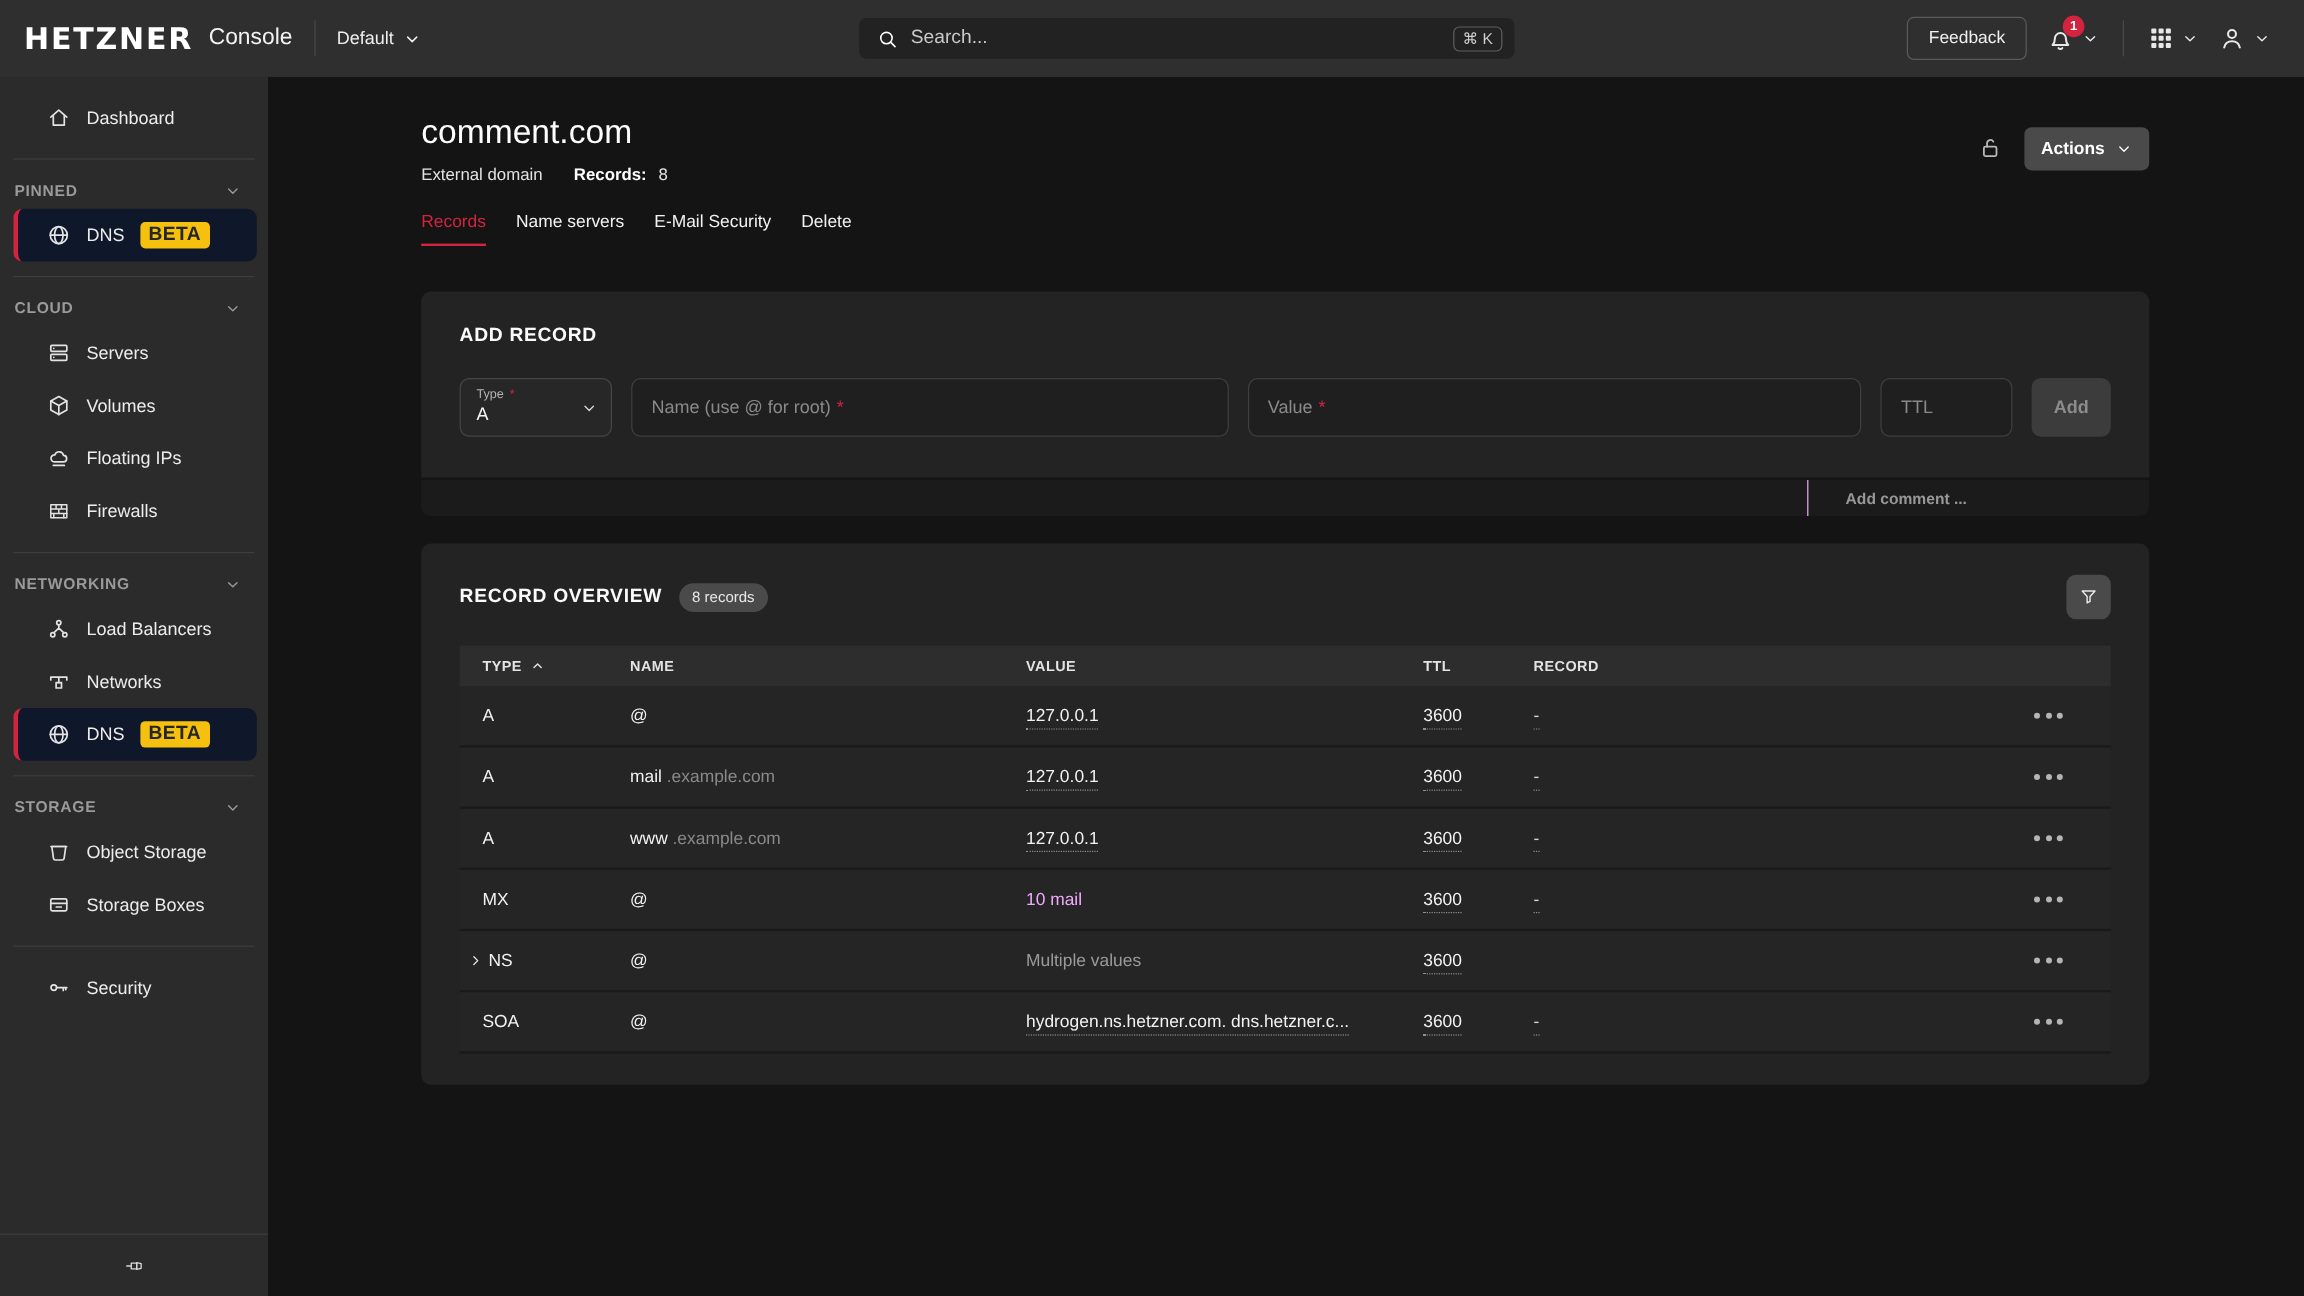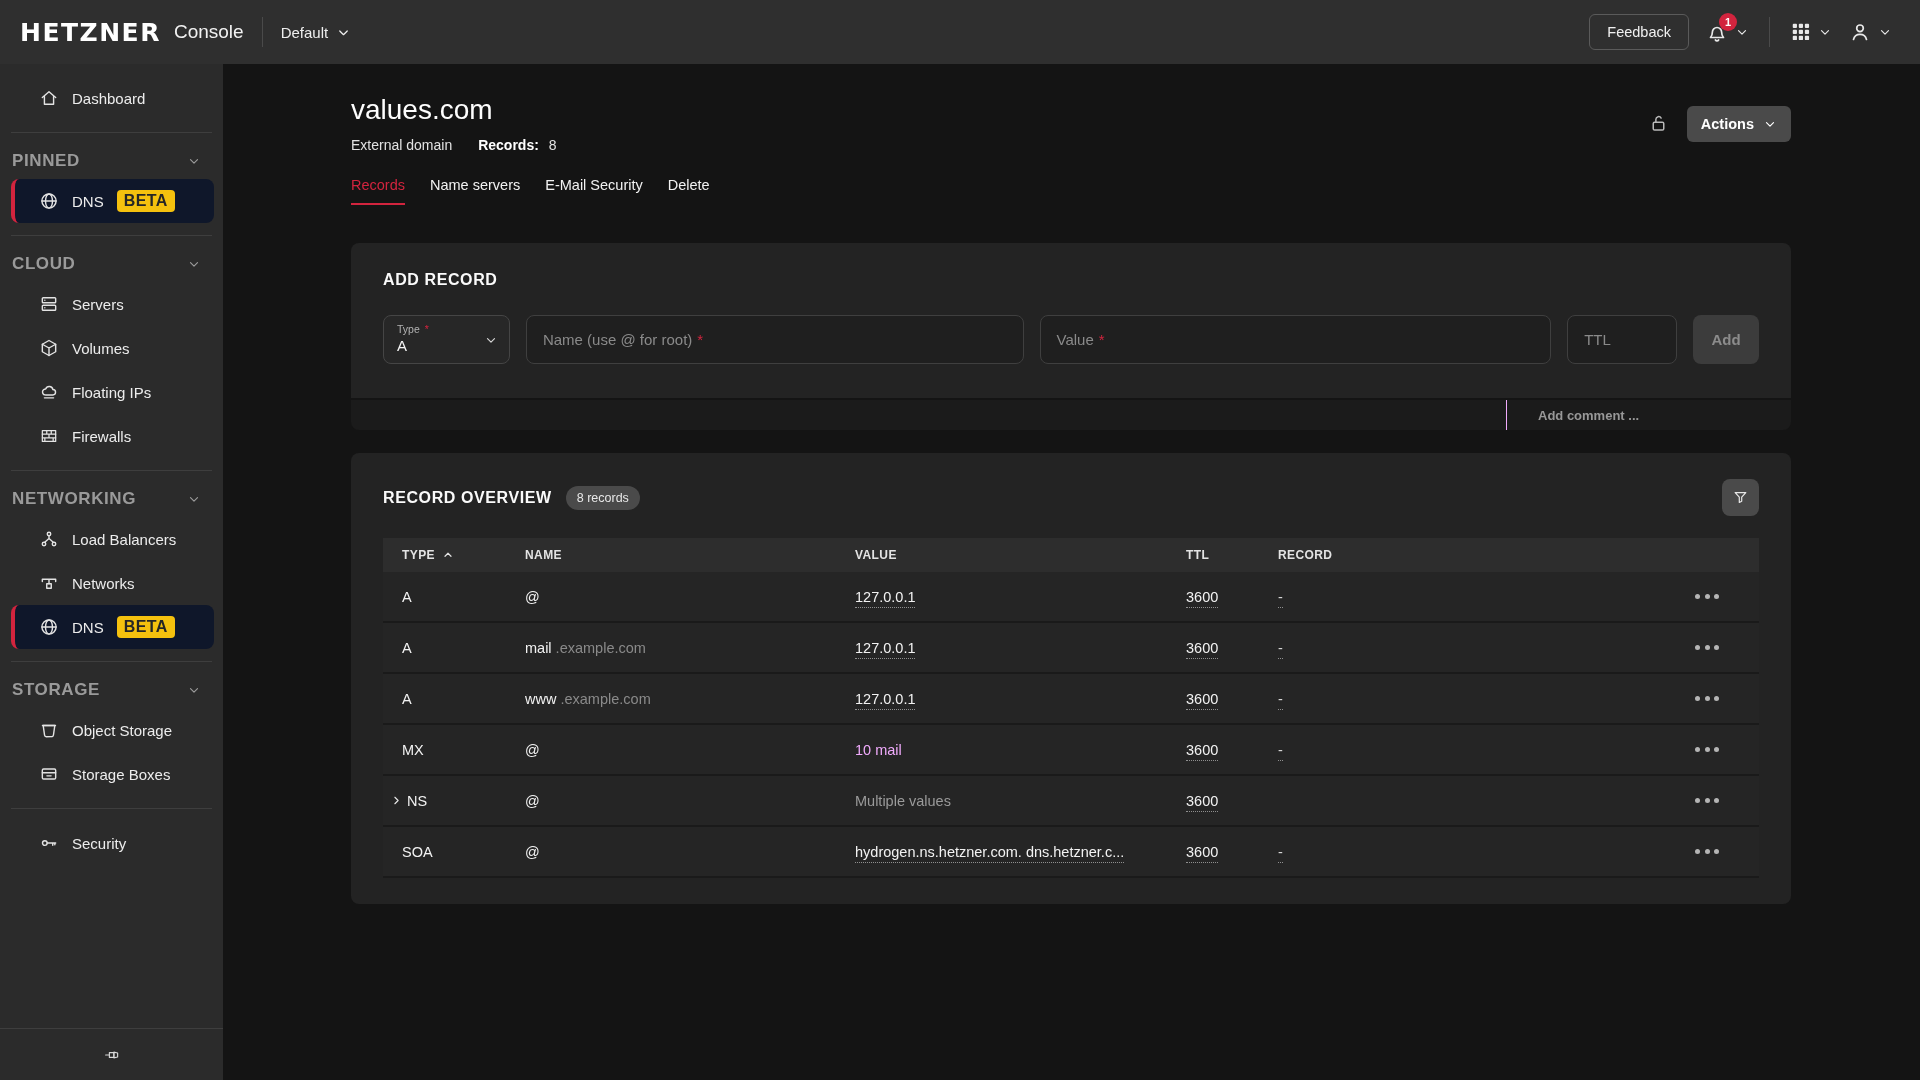--- a/index.html
+++ b/index.html
@@ -33,21 +33,21 @@
   .sidebar { position:fixed; top:64px; left:0; width:223px; bottom:0; background:#2b2b2b;
              display:flex; flex-direction:column; padding-top:12px; }
   .side-scroll { flex:1; overflow:hidden; }
   .side-item { height:44px; display:flex; align-items:center; gap:13px; padding-left:28px;
                font-size:15px; color:#ececec; cursor:pointer; margin:0 9px 0 11px; border-radius:8px;text-align:right; }
   .side-item .ic { color:#e3e3e3; flex:0 0 auto; }
   .side-item.active { background:#0f172a; border-left:4px solid #d2243e; padding-left:24px; }
   .side-divider { height:1px; background:#3e3e3e; margin:12px 11px 12px 11px; }
   .side-header { display:flex; align-items:center; justify-content:space-between;
                  padding:6px 22px 8px 12px; cursor:pointer; }
-  .side-header span { font-size:17px; letter-spacing:.6px; color:#9a9a9a; font-weight:600; }
+  .side-header span { font-size:13px; letter-spacing:.6px; color:#9a9a9a; font-weight:600; }
   .side-header svg { color:#9a9a9a; }
   .beta-badge { background:#f5c10e; color:#262626; font-size:16px; font-weight:700; letter-spacing:.4px;
                 border-radius:4px; padding:3px 7px; line-height:1; }
   .side-bottom { border-top:1px solid #3e3e3e; height:52px; display:flex; align-items:center; justify-content:center; }
   .pin-btn { color:#d8d8d8; cursor:pointer; }
 
   
   .main { position:absolute; top:64px; left:223px; width:1697px; height:1016px; padding:30px 0 0 128px; }
   .content { width:1440px; }
   .page-head { display:flex; align-items:center; justify-content:space-between; }
@@ -122,20 +122,30 @@
   <div class="product">Console</div>
   <div class="vdiv"></div>
   <div class="project">
     <span>Default</span>
     <span>
         <svg width="15" height="15" viewBox="0 0 24 24" fill="none" stroke="currentColor" stroke-width="2" stroke-linecap="round" stroke-linejoin="round">
           <path d="M6 9.5l6 6 6-6"></path>
         </svg>
       </span>
   </div>
+  <div class="searchbar">
+    <span>
+        <svg width="19" height="19" viewBox="0 0 24 24" fill="none" stroke="currentColor" stroke-width="1.7" stroke-linecap="round" stroke-linejoin="round">
+          <circle cx="11" cy="11" r="6"></circle>
+          <path d="M15.6 15.6 20 20"></path>
+        </svg>
+      </span>
+    <input type="text" placeholder="Search..." style="">
+    <span class="kbd">⌘ K</span>
+  </div>
   <div class="topbar-right">
     <button class="feedback-btn">Feedback</button>
     <div class="icon-group">
       <span class="bell-wrap">
         <span><svg width="24" height="24" viewBox="0 0 24 24" fill="none" stroke="currentColor" stroke-width="1.7" stroke-linecap="round" stroke-linejoin="round">
               <path d="M5.5 17.5h13c-1.3-1.4-1.9-2.2-1.9-5.4a4.6 4.6 0 1 0-9.2 0c0 3.2-.6 4-1.9 5.4z"></path>
               <path d="M10.4 20a1.9 1.9 0 0 0 3.2 0"></path>
             </svg></span>
         <span class="notif-badge">1</span>
       </span>
@@ -344,21 +354,21 @@
             <path d="M14.5 8.2l5 1.2v5.2l-5 1.2z"></path>
           </svg></span></span>
   </div>
 </nav>
 
 <main class="main">
   <div class="content">
 
     <div class="page-head">
       <div>
-        <h1 class="page-title">values.com</h1>
+        <h1 class="page-title">comment.com</h1>
         <div class="page-meta">
           <span>External domain</span>
           <span>
             <span class="records-label">Records:</span>
             <span class="records-count">8</span>
           </span>
         </div>
       </div>
       <div class="head-right">
         <span class="lock-ic"><span><svg width="21" height="21" viewBox="0 0 24 24" fill="none" stroke="currentColor" stroke-width="1.7" stroke-linecap="round" stroke-linejoin="round">

